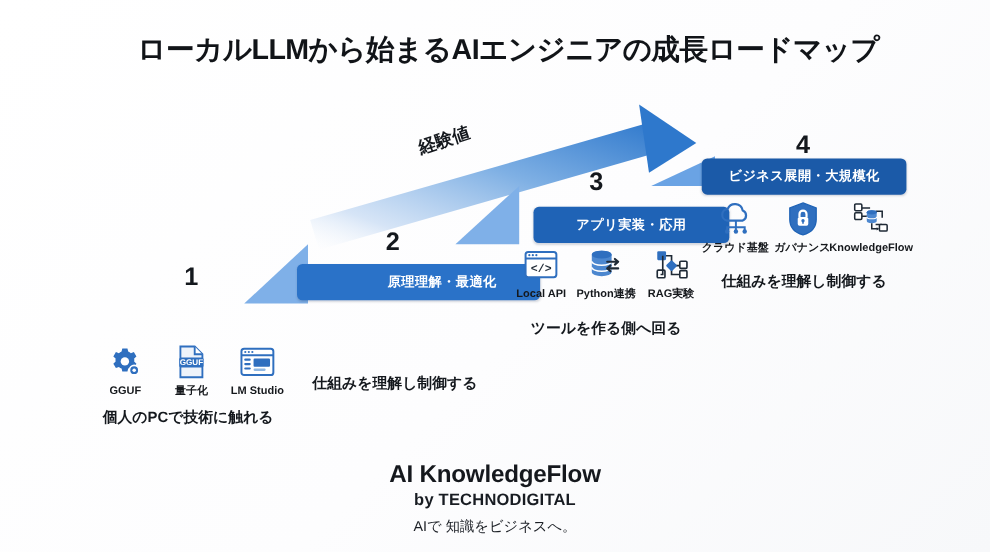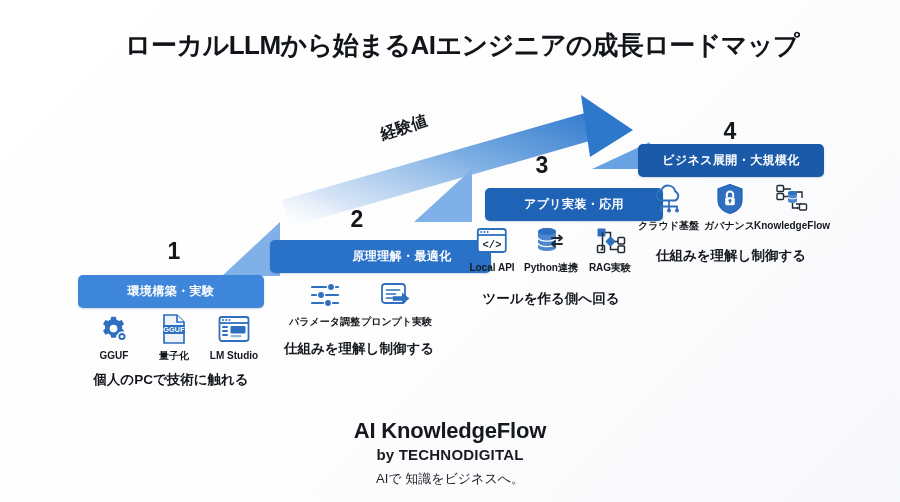--- a/index.html
+++ b/index.html
@@ -174,21 +174,20 @@
     <polygon points="222,276 280,222 280,276" fill="#7fb0e8"></polygon>
     <rect x="222" y="276" width="58" height="32" fill="#7fb0e8" opacity="0.0"></rect>
 
     <polygon points="414,222 472,169 472,222" fill="#7fb0e8"></polygon>
 
     <polygon points="592,169 650,142 650,169" fill="#6aa3e4"></polygon>
     <polygon points="592,169 592,200 650,200 650,169" fill="#6aa3e4" opacity="0"></polygon>
   </svg>
 
   <div class="step-num" style="left:144px; top:238px;">1</div>
-  <div class="step-bar" style="left:78px; top:275px; width:186px; background:#3d86da;">環境構築・実験</div>
 
   <div class="icon-row" style="left:84px; top:312px; width:180px;">
     <div class="icon-cell">
       <span class="glyph">
         <svg width="30" height="30" viewBox="0 0 32 32">
           <path d="M13 3 h5 l0.7 3.0 a8.6 8.6 0 0 1 2.6 1.5 l2.9 -1.1 l2.5 4.3 l-2.2 2.0
                    a8.6 8.6 0 0 1 0 3.0 l2.2 2.0 l-2.5 4.3 l-2.9 -1.1 a8.6 8.6 0 0 1 -2.6 1.5
                    l-0.7 3.0 h-5 l-0.7 -3.0 a8.6 8.6 0 0 1 -2.6 -1.5 l-2.9 1.1 l-2.5 -4.3 l2.2 -2.0
                    a8.6 8.6 0 0 1 0 -3.0 l-2.2 -2.0 l2.5 -4.3 l2.9 1.1 a8.6 8.6 0 0 1 2.6 -1.5 Z" fill="#2f6fbf"></path>
           <circle cx="15.5" cy="15.5" r="4.1" fill="#ffffff"></circle>
@@ -225,43 +224,20 @@
         </svg>
       </span>
       <span class="ilabel">LM Studio</span>
     </div>
   </div>
   <div class="caption" style="left:78px; top:371px; width:186px;">個人のPCで技術に触れる</div>
 
   <div class="step-num" style="left:327px; top:206px;">2</div>
   <div class="step-bar" style="left:270px; top:240px; width:178px; background:#2a72c8;padding-left:43px;">原理理解・最適化</div>
 
-  <div class="icon-row" style="left:288px; top:278px; width:145px;">
-    <div class="icon-cell" style="width:72px;">
-      <span class="glyph">
-        <svg width="32" height="28" viewBox="0 0 32 28">
-          <path d="M3 6 h26 M3 14 h26 M3 22 h26" stroke="#2f6fbf" stroke-width="2.2" stroke-linecap="round"></path>
-          <circle cx="22" cy="6" r="3.6" fill="#2f6fbf" stroke="#ffffff" stroke-width="1.4"></circle>
-          <circle cx="12" cy="14" r="3.6" fill="#2f6fbf" stroke="#ffffff" stroke-width="1.4"></circle>
-          <circle cx="19" cy="22" r="3.6" fill="#2f6fbf" stroke="#ffffff" stroke-width="1.4"></circle>
-        </svg>
-      </span>
-      <span class="ilabel">パラメータ調整</span>
-    </div>
-    <div class="icon-cell" style="width:72px;">
-      <span class="glyph">
-        <svg width="34" height="28" viewBox="0 0 34 28">
-          <rect x="2" y="3" width="23" height="19" rx="3" fill="#ffffff" stroke="#2f6fbf" stroke-width="1.8"></rect>
-          <path d="M6.5 9 h13 M6.5 13 h9 M6.5 17 h6" stroke="#2f6fbf" stroke-width="1.7" stroke-linecap="round"></path>
-          <path d="M15 22 h10 v-4 l8 6.5 l-8 6.5 v-4 h-10 Z" fill="#2f6fbf" transform="translate(-1,-5) scale(0.92)"></path>
-        </svg>
-      </span>
-      <span class="ilabel">プロンプト実験</span>
-    </div>
-  </div>
   <div class="caption" style="left:270px; top:340px; width:178px;">仕組みを理解し制御する</div>
 
   <div class="step-num" style="left:512px; top:152px;">3</div>
   <div class="step-bar" style="left:485px; top:188px; width:178px; background:#1f63b6;">アプリ実装・応用</div>
 
   <div class="icon-row" style="left:462px; top:224px; width:178px;">
     <div class="icon-cell" style="width:59px;">
       <span class="glyph">
         <svg width="32" height="28" viewBox="0 0 32 28">
           <rect x="1.8" y="2" width="28" height="23" rx="2.4" fill="#ffffff" stroke="#2f6fbf" stroke-width="1.8"></rect>

